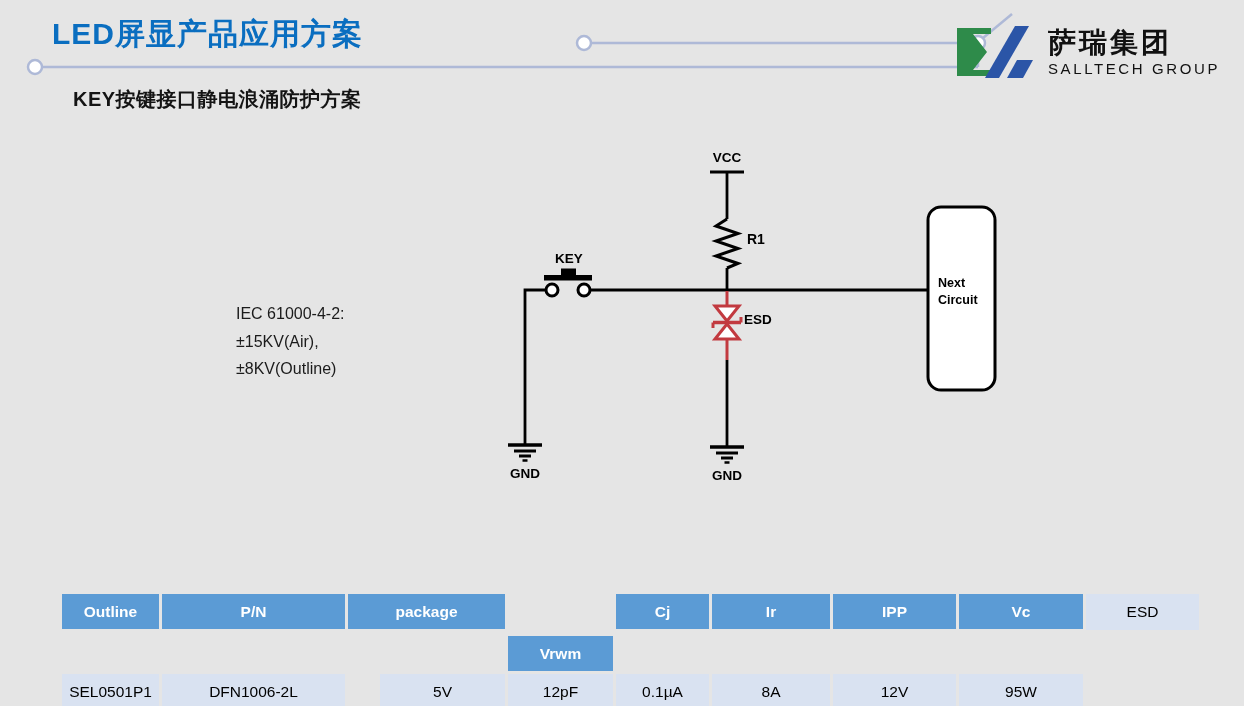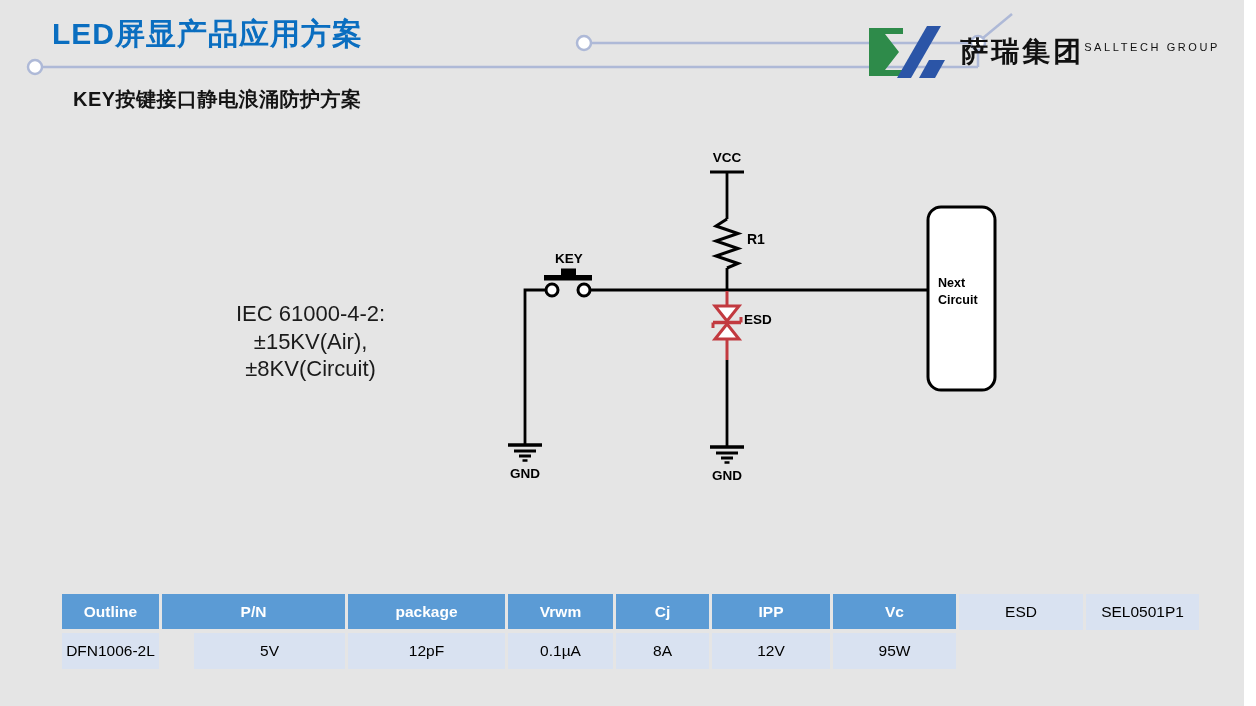--- a/index.html
+++ b/index.html
@@ -7,25 +7,25 @@
         font-family:"Liberation Sans","DejaVu Sans",sans-serif;}
   
   .main-title{position:absolute;left:52px;top:14px;font-size:30px;font-weight:bold;
               color:#0a6ec0;letter-spacing:1px;white-space:nowrap;}
   .sub-title{position:absolute;left:73px;top:86px;font-size:20px;font-weight:bold;
              color:#141414;letter-spacing:0.5px;white-space:nowrap;}
   .trace-svg{position:absolute;left:0;top:0;width:1256px;height:95px;}
   
   .logo{position:absolute;right:24px;top:26px;display:flex;align-items:center;gap:10px;}
   .logo-mark{width:82px;height:52px;}
-  .logo-text{display:flex;flex-direction:row;line-height:1;}
+  .logo-text{display:flex;flex-direction:column;line-height:1;}
   .logo-cn{font-size:28px;font-weight:bold;color:#111111;letter-spacing:3px;white-space:nowrap;}
-  .logo-en{font-size:11px;color:#111111;letter-spacing:2.6px;margin-top:4px;white-space:nowrap;}
+  .logo-en{font-size:15px;color:#111111;letter-spacing:2.6px;margin-top:4px;white-space:nowrap;}
   
-  .note{position:absolute;left:236px;top:300px;font-size:22px;color:#1b1b1b;line-height:27.5px;text-align:center;}
+  .note{position:absolute;left:236px;top:300px;font-size:16px;color:#1b1b1b;line-height:27.5px;}
   
   .circuit-svg{position:absolute;left:450px;top:140px;width:560px;height:350px;}
   .circuit-svg text{font-family:"Liberation Sans","DejaVu Sans",sans-serif;font-weight:bold;fill:#000;}
   
   .spec-table{position:absolute;left:62px;top:594px;width:1137px;display:grid;
               grid-template-columns:97px 183px 157px 105px 93px 118px 123px 124px 113px;
               column-gap:3px;row-gap:3px;}
   .spec-table .hcell{height:35px;display:flex;align-items:center;justify-content:center;
               font-size:15.5px;font-weight:bold;color:#ffffff;}
   .spec-table .dcell{height:36px;display:flex;align-items:center;justify-content:center;
@@ -59,21 +59,21 @@
     </svg>
     <div class="logo-text">
       <span class="logo-cn">萨瑞集团</span>
       <span class="logo-en">SALLTECH GROUP</span>
     </div>
   </div>
 
   <div class="note">
     <div>IEC 61000-4-2:</div>
     <div>±15KV(Air),</div>
-    <div>±8KV(Circuit)</div>
+    <div>±8KV(Outline)</div>
   </div>
 
   <svg class="circuit-svg" viewBox="0 0 560 350">
 
     <text x="277" y="22" font-size="13.5" text-anchor="middle">VCC</text>
     <line x1="260" y1="32" x2="294" y2="32" stroke="#000" stroke-width="3"></line>
     <line x1="277" y1="32" x2="277" y2="79" stroke="#000" stroke-width="2.8"></line>
 
     <polyline fill="none" stroke="#000" stroke-width="3" points="277,79 266,86 288,93.5 266,101 288,108.5 266,116 288,123.5 277,128"></polyline>
     <text x="297" y="104" font-size="14">R1</text>
@@ -118,22 +118,23 @@
 
     <rect x="478" y="67" width="67" height="183" rx="13" fill="#ffffff" stroke="#000" stroke-width="3"></rect>
     <text x="488" y="147" font-size="12.5">Next</text>
     <text x="488" y="164" font-size="12.5">Circuit</text>
   </svg>
 
   <div class="spec-table">
     <div class="hcell" style="background: rgb(91, 155, 213);">Outline</div>
     <div class="hcell" style="background: rgb(91, 155, 213);">P/N</div>
     <div class="hcell" style="background: rgb(91, 155, 213);">package</div>
-    <div class="hcell" style="background: rgb(91, 155, 213);">Vrwm</div>
+    <div class="hcell" style="background: rgb(91, 155, 213); margin-top: 42px;">Vrwm</div>
     <div class="hcell" style="background: rgb(91, 155, 213);">Cj</div>
+    <div class="hcell" style="background: rgb(91, 155, 213);">Ir</div>
     <div class="hcell" style="background: rgb(91, 155, 213); text-align: center;">IPP</div>
     <div class="hcell" style="background: rgb(91, 155, 213);">Vc</div>
 
     <div class="dcell" style="background: rgb(217, 226, 241);">ESD</div>
     <div class="dcell" style="background: rgb(217, 226, 241);">SEL0501P1</div>
     <div class="dcell" style="background: rgb(217, 226, 241);">DFN1006-2L</div>
     <div class="dcell" style="background: rgb(217, 226, 241); margin-left: 32px;">5V</div>
     <div class="dcell" style="background: rgb(217, 226, 241);">12pF</div>
     <div class="dcell" style="background: rgb(217, 226, 241);">0.1µA</div>
     <div class="dcell" style="background: rgb(217, 226, 241);">8A</div>

